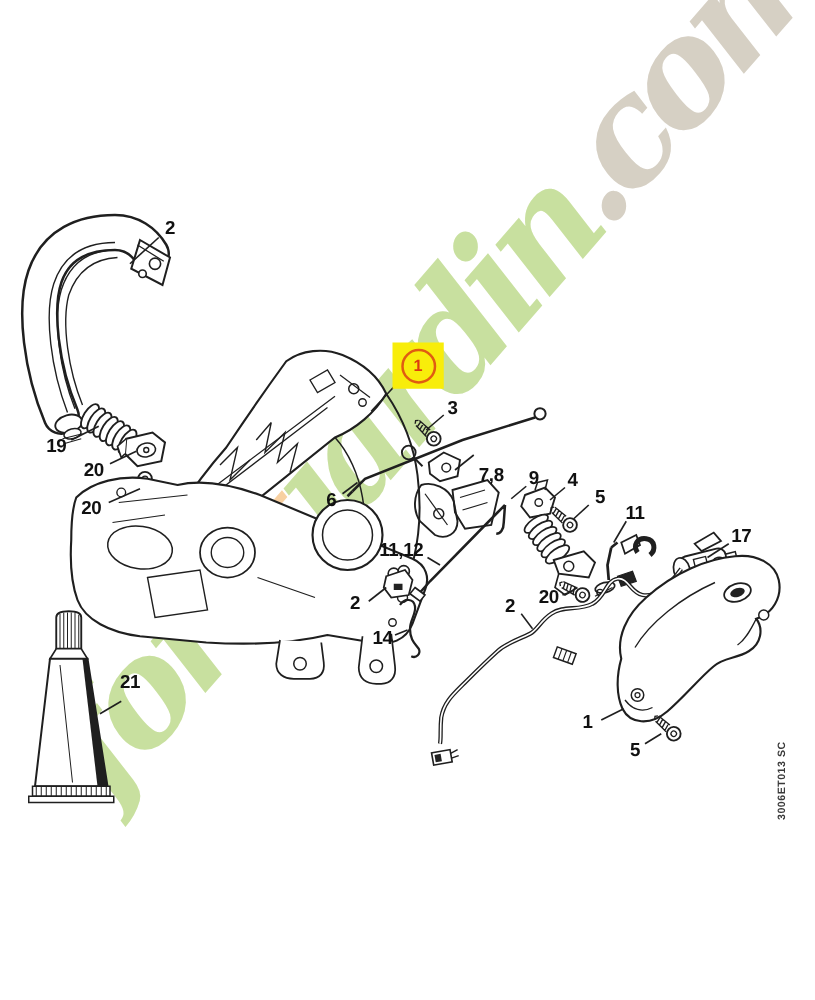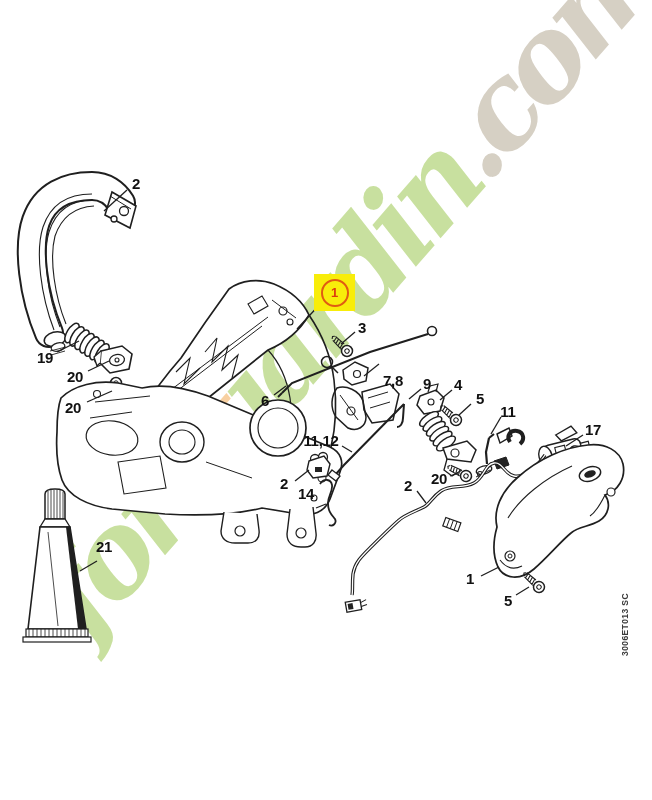--- a/index.html
+++ b/index.html
@@ -256,21 +256,21 @@
   <div class="plabel" style="left:362px;top:327px">3</div>
   <div class="plabel" style="left:265px;top:400px">6</div>
   <div class="plabel" style="left:393px;top:380px">7,8</div>
   <div class="plabel" style="left:427px;top:383px">9</div>
   <div class="plabel" style="left:458px;top:384px">4</div>
   <div class="plabel" style="left:480px;top:398px">5</div>
   <div class="plabel" style="left:508px;top:411px">11</div>
   <div class="plabel" style="left:593px;top:429px">17</div>
   <div class="plabel" style="left:321px;top:440px">11,12</div>
   <div class="plabel" style="left:284px;top:483px">2</div>
-  <div class="plabel" style="left:306px;top:493px">14</div>
+  <div class="plabel" style="left:306px;top:511px">14</div>
   <div class="plabel" style="left:408px;top:485px">2</div>
   <div class="plabel" style="left:439px;top:478px">20</div>
   <div class="plabel" style="left:470px;top:578px">1</div>
   <div class="plabel" style="left:508px;top:600px">5</div>
   <div class="plabel" style="left:104px;top:546px">21</div>
 
   <div class="hlbox" style="background: rgb(248, 237, 10);">
     <span class="hlring" style="border-color: rgb(224, 92, 18);">
       <span style="color: rgb(221, 60, 14);">1</span>
     </span>

